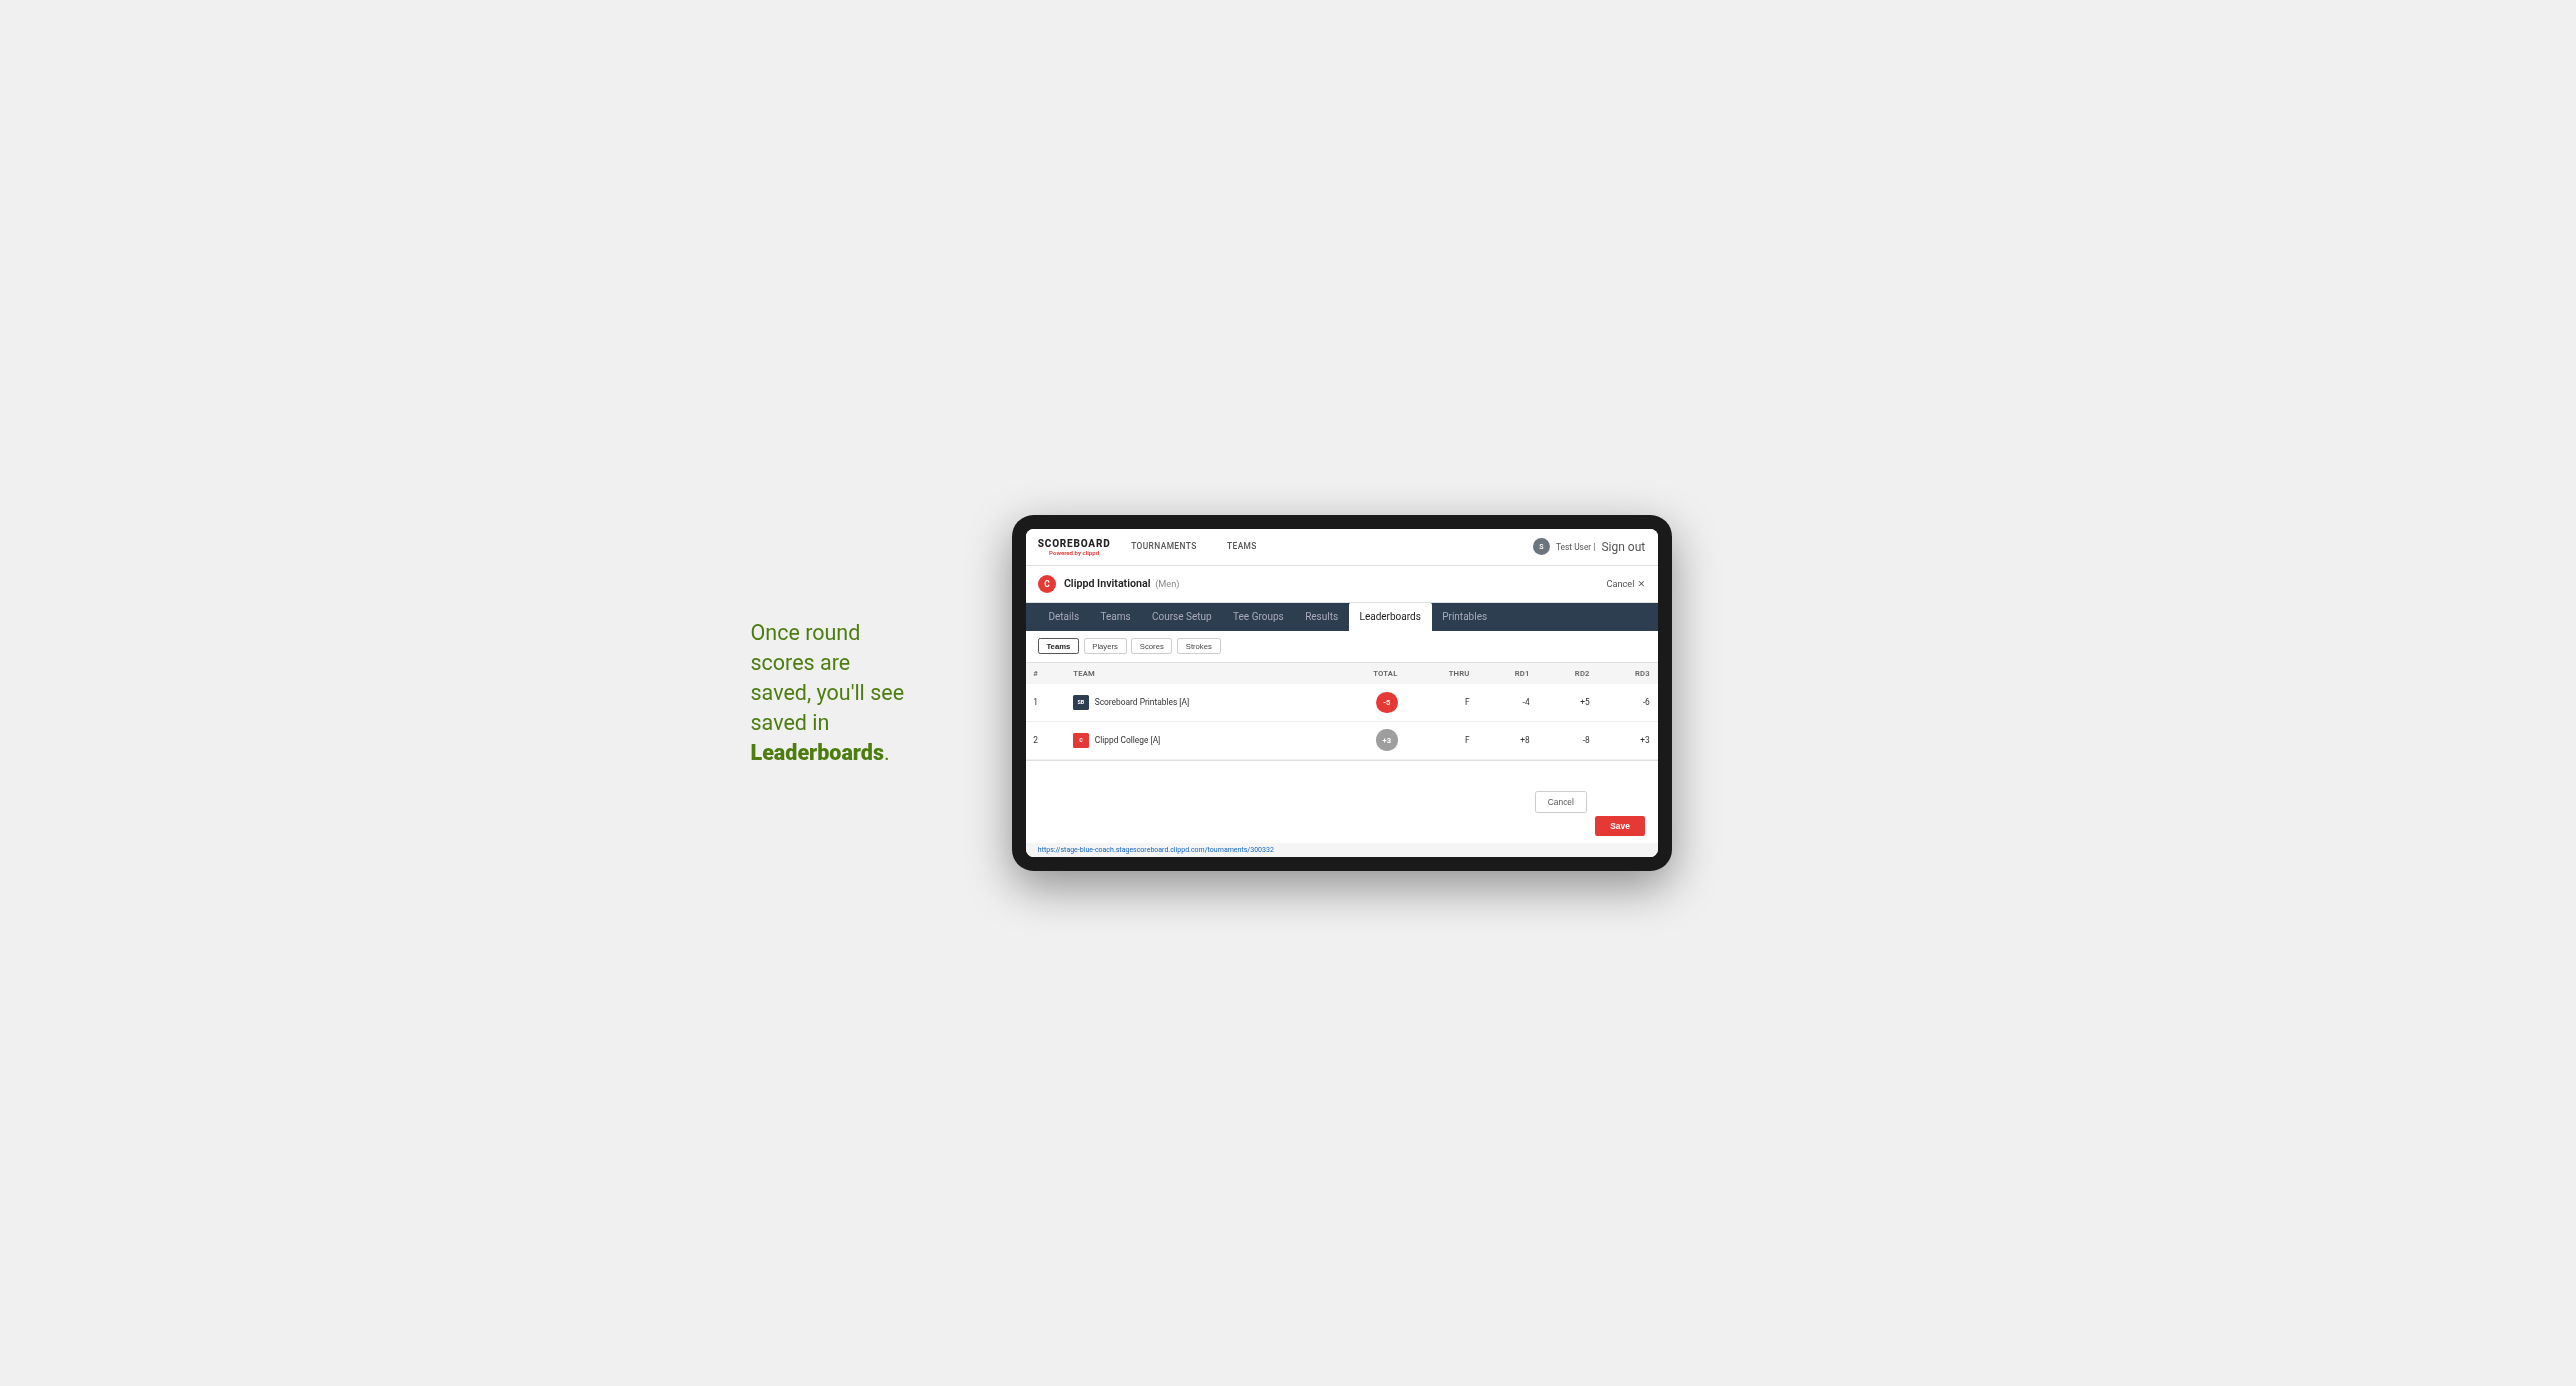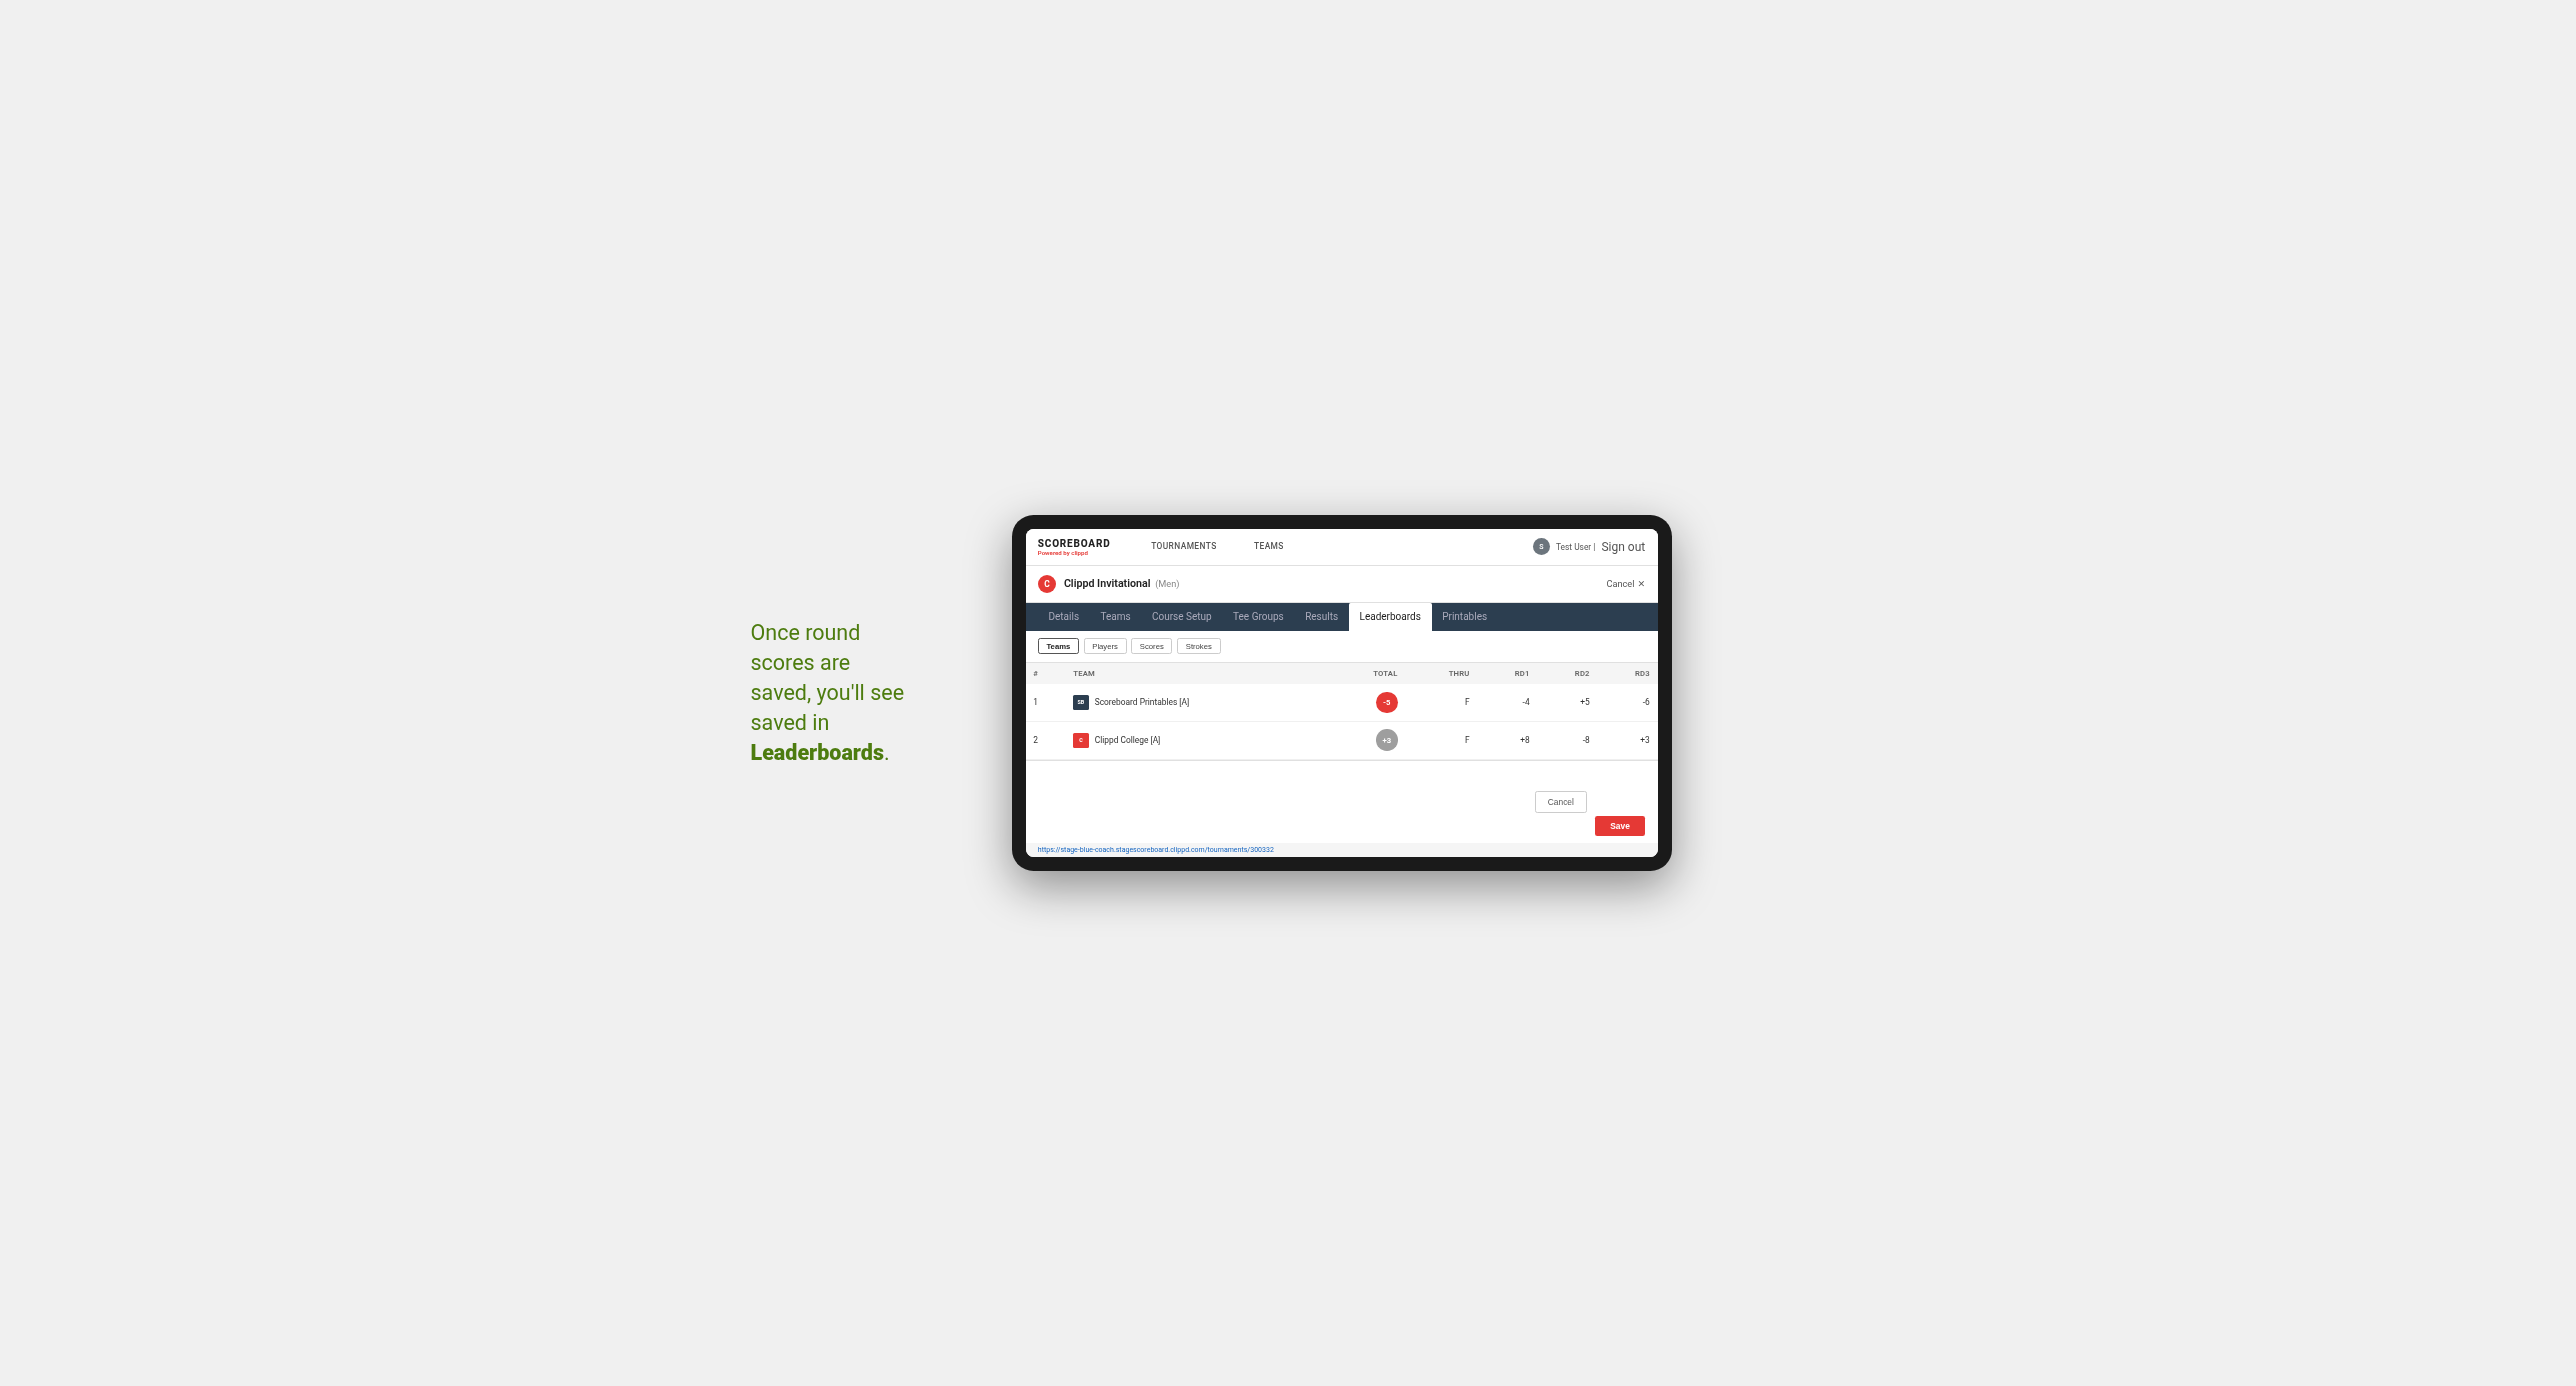--- a/index.html
+++ b/index.html
@@ -55,21 +55,22 @@
       border-bottom: 0.8px solid #e0e0e0;
       display: flex;
       align-items: center;
       padding: 0 12.3px;
       height: 37px;
     }
 
     .logo-area {
       display: flex;
       flex-direction: column;
-      margin-right: 30px;
+      margin-right: 10px;
+      text-align: center;
     }
 
     .logo-text {
       font-size: 10px;
       font-weight: 800;
       letter-spacing: 0.8px;
       color: #222;
     }
 
     .logo-powered {
@@ -77,21 +78,21 @@
       color: #888;
     }
 
     .logo-powered span {
       color: #e53935;
       font-weight: 600;
     }
 
     .nav-links {
       display: flex;
-      gap: 16px;
+      gap: 9px;
       height: 100%;
     }
 
     .nav-link {
       padding: 0 10.7px;
       font-size: 8.4px;
       font-weight: 500;
       color: #555;
       display: flex;
       align-items: center;

